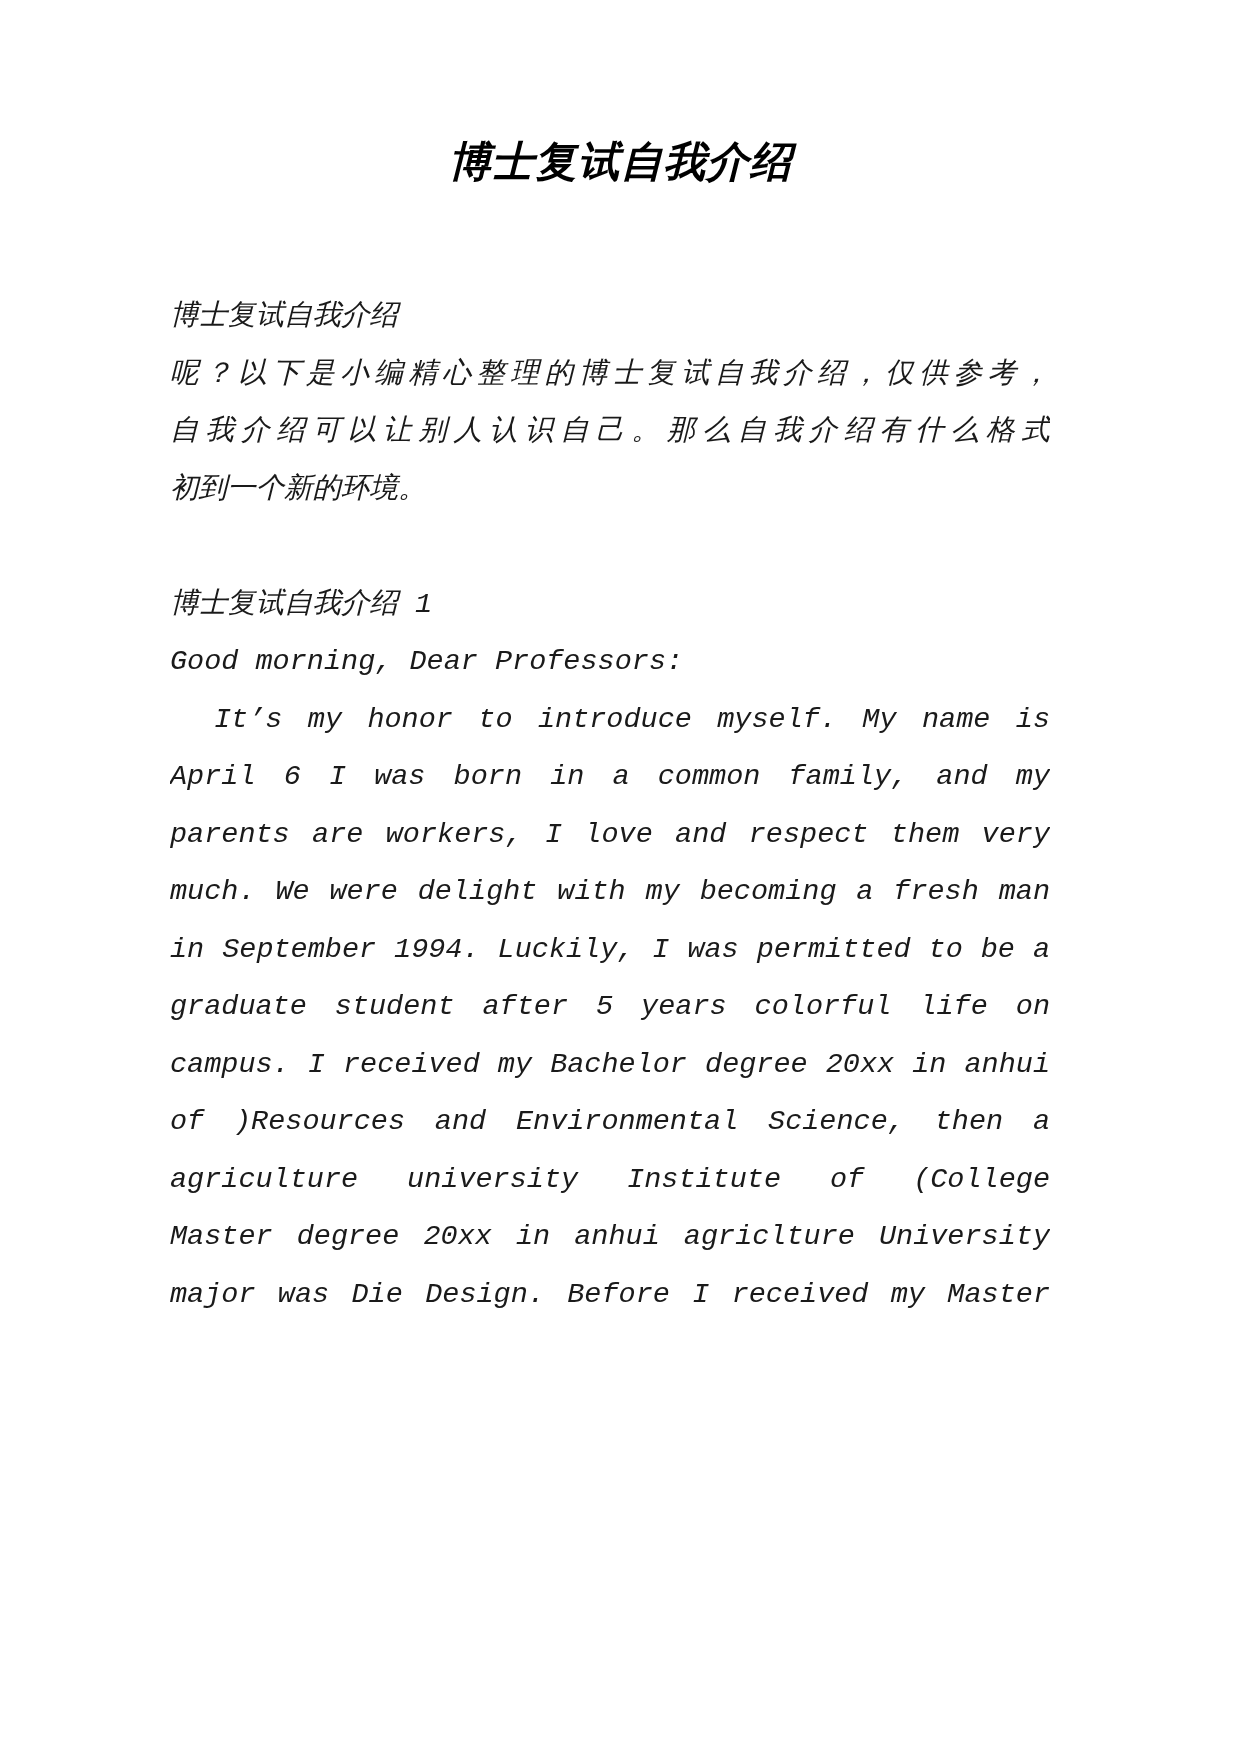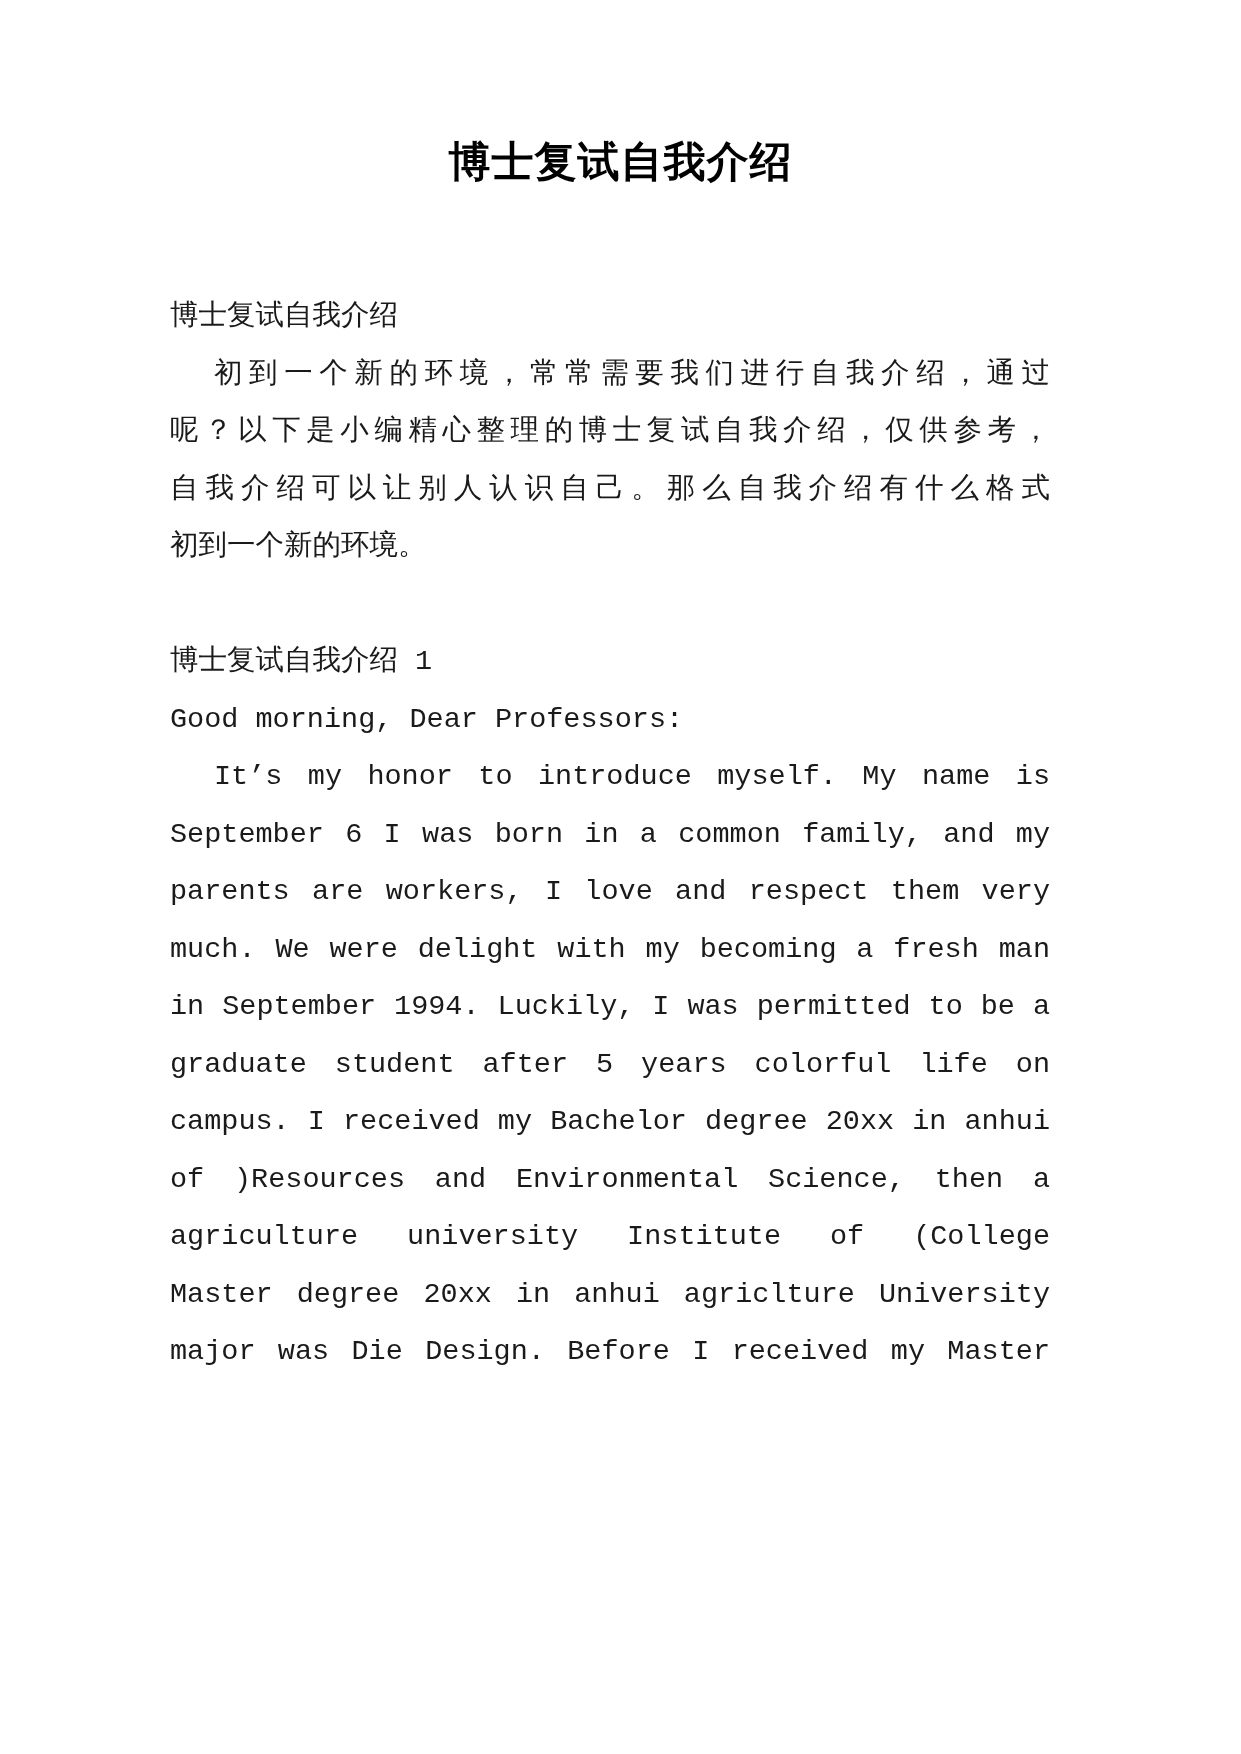--- a/index.html
+++ b/index.html
@@ -1,15 +1,15 @@
 <!DOCTYPE html>
 <html><head>
 <meta charset="utf-8">
 <style>
-  * { margin: 0; padding: 0; box-sizing: border-box; }
+  * { margin: 0; padding: 0; box-sizing: border-box; font-style: italic; }
   html, body { background: #9e9e9e; }
   .page {
     position: relative;
     width: 1241px;
     height: 1754px;
     margin: 0 auto;
     background: #ffffff;
     color: #1a1a1a;
     overflow: hidden;
     font-family: "Liberation Mono", "DejaVu Sans Mono", "Liberation Serif", monospace;
@@ -52,35 +52,34 @@
 
 <div class="page">
 
   <h1 class="doc-title">博士复试自我介绍</h1>
 
   <div class="content">
 
     <div class="line plain">博士复试自我介绍</div>
 
     <div>
-      <div class="line indent">初到一个新的环境，常常需要我们进行自我介绍，通过</div>
       <div class="line">呢？以下是小编精心整理的博士复试自我介绍，仅供参考，</div>
       <div class="line">自我介绍可以让别人认识自己。那么自我介绍有什么格式</div>
       <div class="line plain">初到一个新的环境。</div>
     </div>
 
     <div class="line spacer"></div>
 
     <div class="line plain">博士复试自我介绍 1</div>
 
     <div class="line plain">Good morning, Dear Professors:</div>
 
     <div>
       <div class="line indent">It’s my honor to introduce myself. My name is</div>
-      <div class="line">September 6 I was born in a common family, and my</div>
+      <div class="line">April 6 I was born in a common family, and my</div>
       <div class="line">parents are workers, I love and respect them very</div>
       <div class="line">much. We were delight with my becoming a fresh man</div>
       <div class="line">in September 1994. Luckily, I was permitted to be a</div>
       <div class="line">graduate student after 5 years colorful life on</div>
       <div class="line">campus. I received my Bachelor degree 20xx in anhui</div>
       <div class="line">of )Resources and Environmental Science, then a</div>
       <div class="line">agriculture university Institute of (College</div>
       <div class="line">Master degree 20xx in anhui agriclture University</div>
       <div class="line">major was Die Design. Before I received my Master</div>
     </div>

